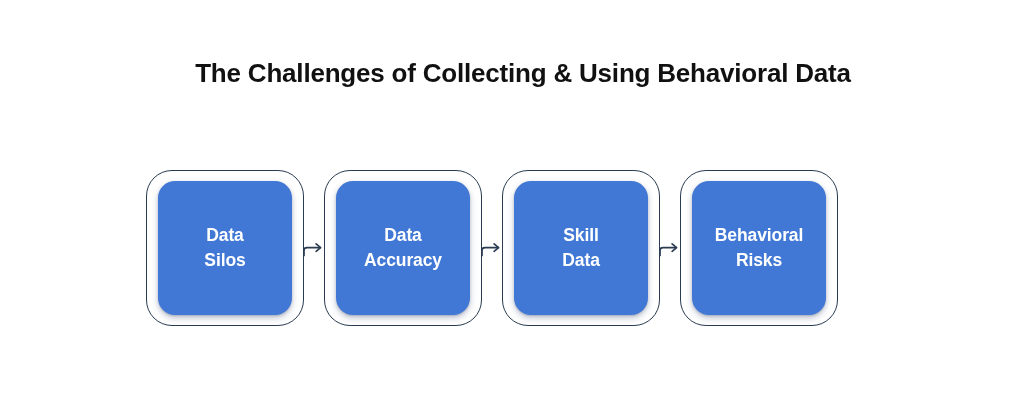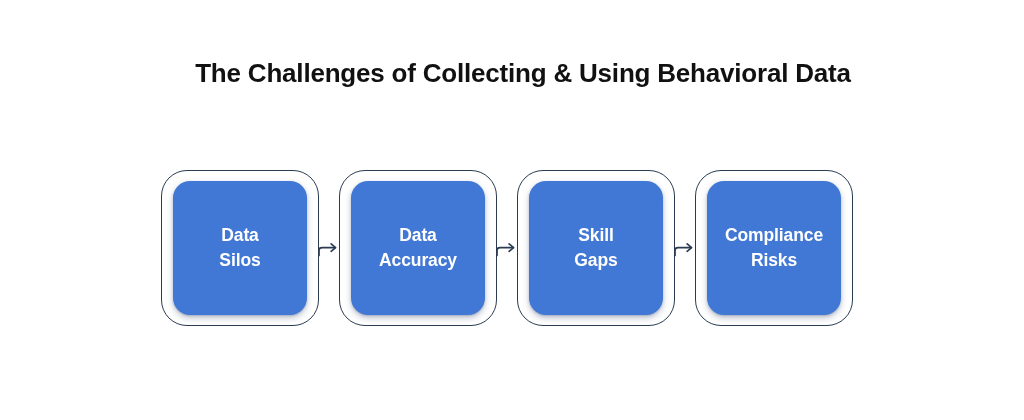--- a/index.html
+++ b/index.html
@@ -30,21 +30,21 @@
     line-height: 34px;
     font-weight: bold;
     color: #111111;
     letter-spacing: -0.2px;
     white-space: nowrap;
   }
 
   
   .flow {
     position: absolute;
-    left: 161px;
+    left: 146px;
     top: 170px;
     width: 589px;
     height: 156px;
     display: flex;
     align-items: center;
     justify-content: space-between;
   }
 
   
   .node {
@@ -141,33 +141,33 @@
       <svg width="24" height="22" viewBox="0 0 24 22" fill="none">
         <path d="M2 18.5 L2 13.2 Q2 10.6 5.2 10.6 L18.2 10.6" stroke="#2b3c52" stroke-width="1.7" fill="none" stroke-linecap="round" stroke-linejoin="round"></path>
         <path d="M14.1 6.9 L18.6 10.6 L14.1 14.3" stroke="#2b3c52" stroke-width="1.7" fill="none" stroke-linecap="round" stroke-linejoin="round"></path>
       </svg>
     </span>
   </div>
 
   <div class="node">
     <div class="node-inner">
       <div class="node-label">Skill
-Gaps</div>
+Data</div>
     </div>
   </div>
 
   <div class="connector">
     <span>
       <svg width="24" height="22" viewBox="0 0 24 22" fill="none">
         <path d="M2 18.5 L2 13.2 Q2 10.6 5.2 10.6 L18.2 10.6" stroke="#2b3c52" stroke-width="1.7" fill="none" stroke-linecap="round" stroke-linejoin="round"></path>
         <path d="M14.1 6.9 L18.6 10.6 L14.1 14.3" stroke="#2b3c52" stroke-width="1.7" fill="none" stroke-linecap="round" stroke-linejoin="round"></path>
       </svg>
     </span>
   </div>
 
   <div class="node">
     <div class="node-inner">
-      <div class="node-label">Compliance
+      <div class="node-label">Behavioral
 Risks</div>
     </div>
   </div>
 
 </div>
 
 </body></html>

